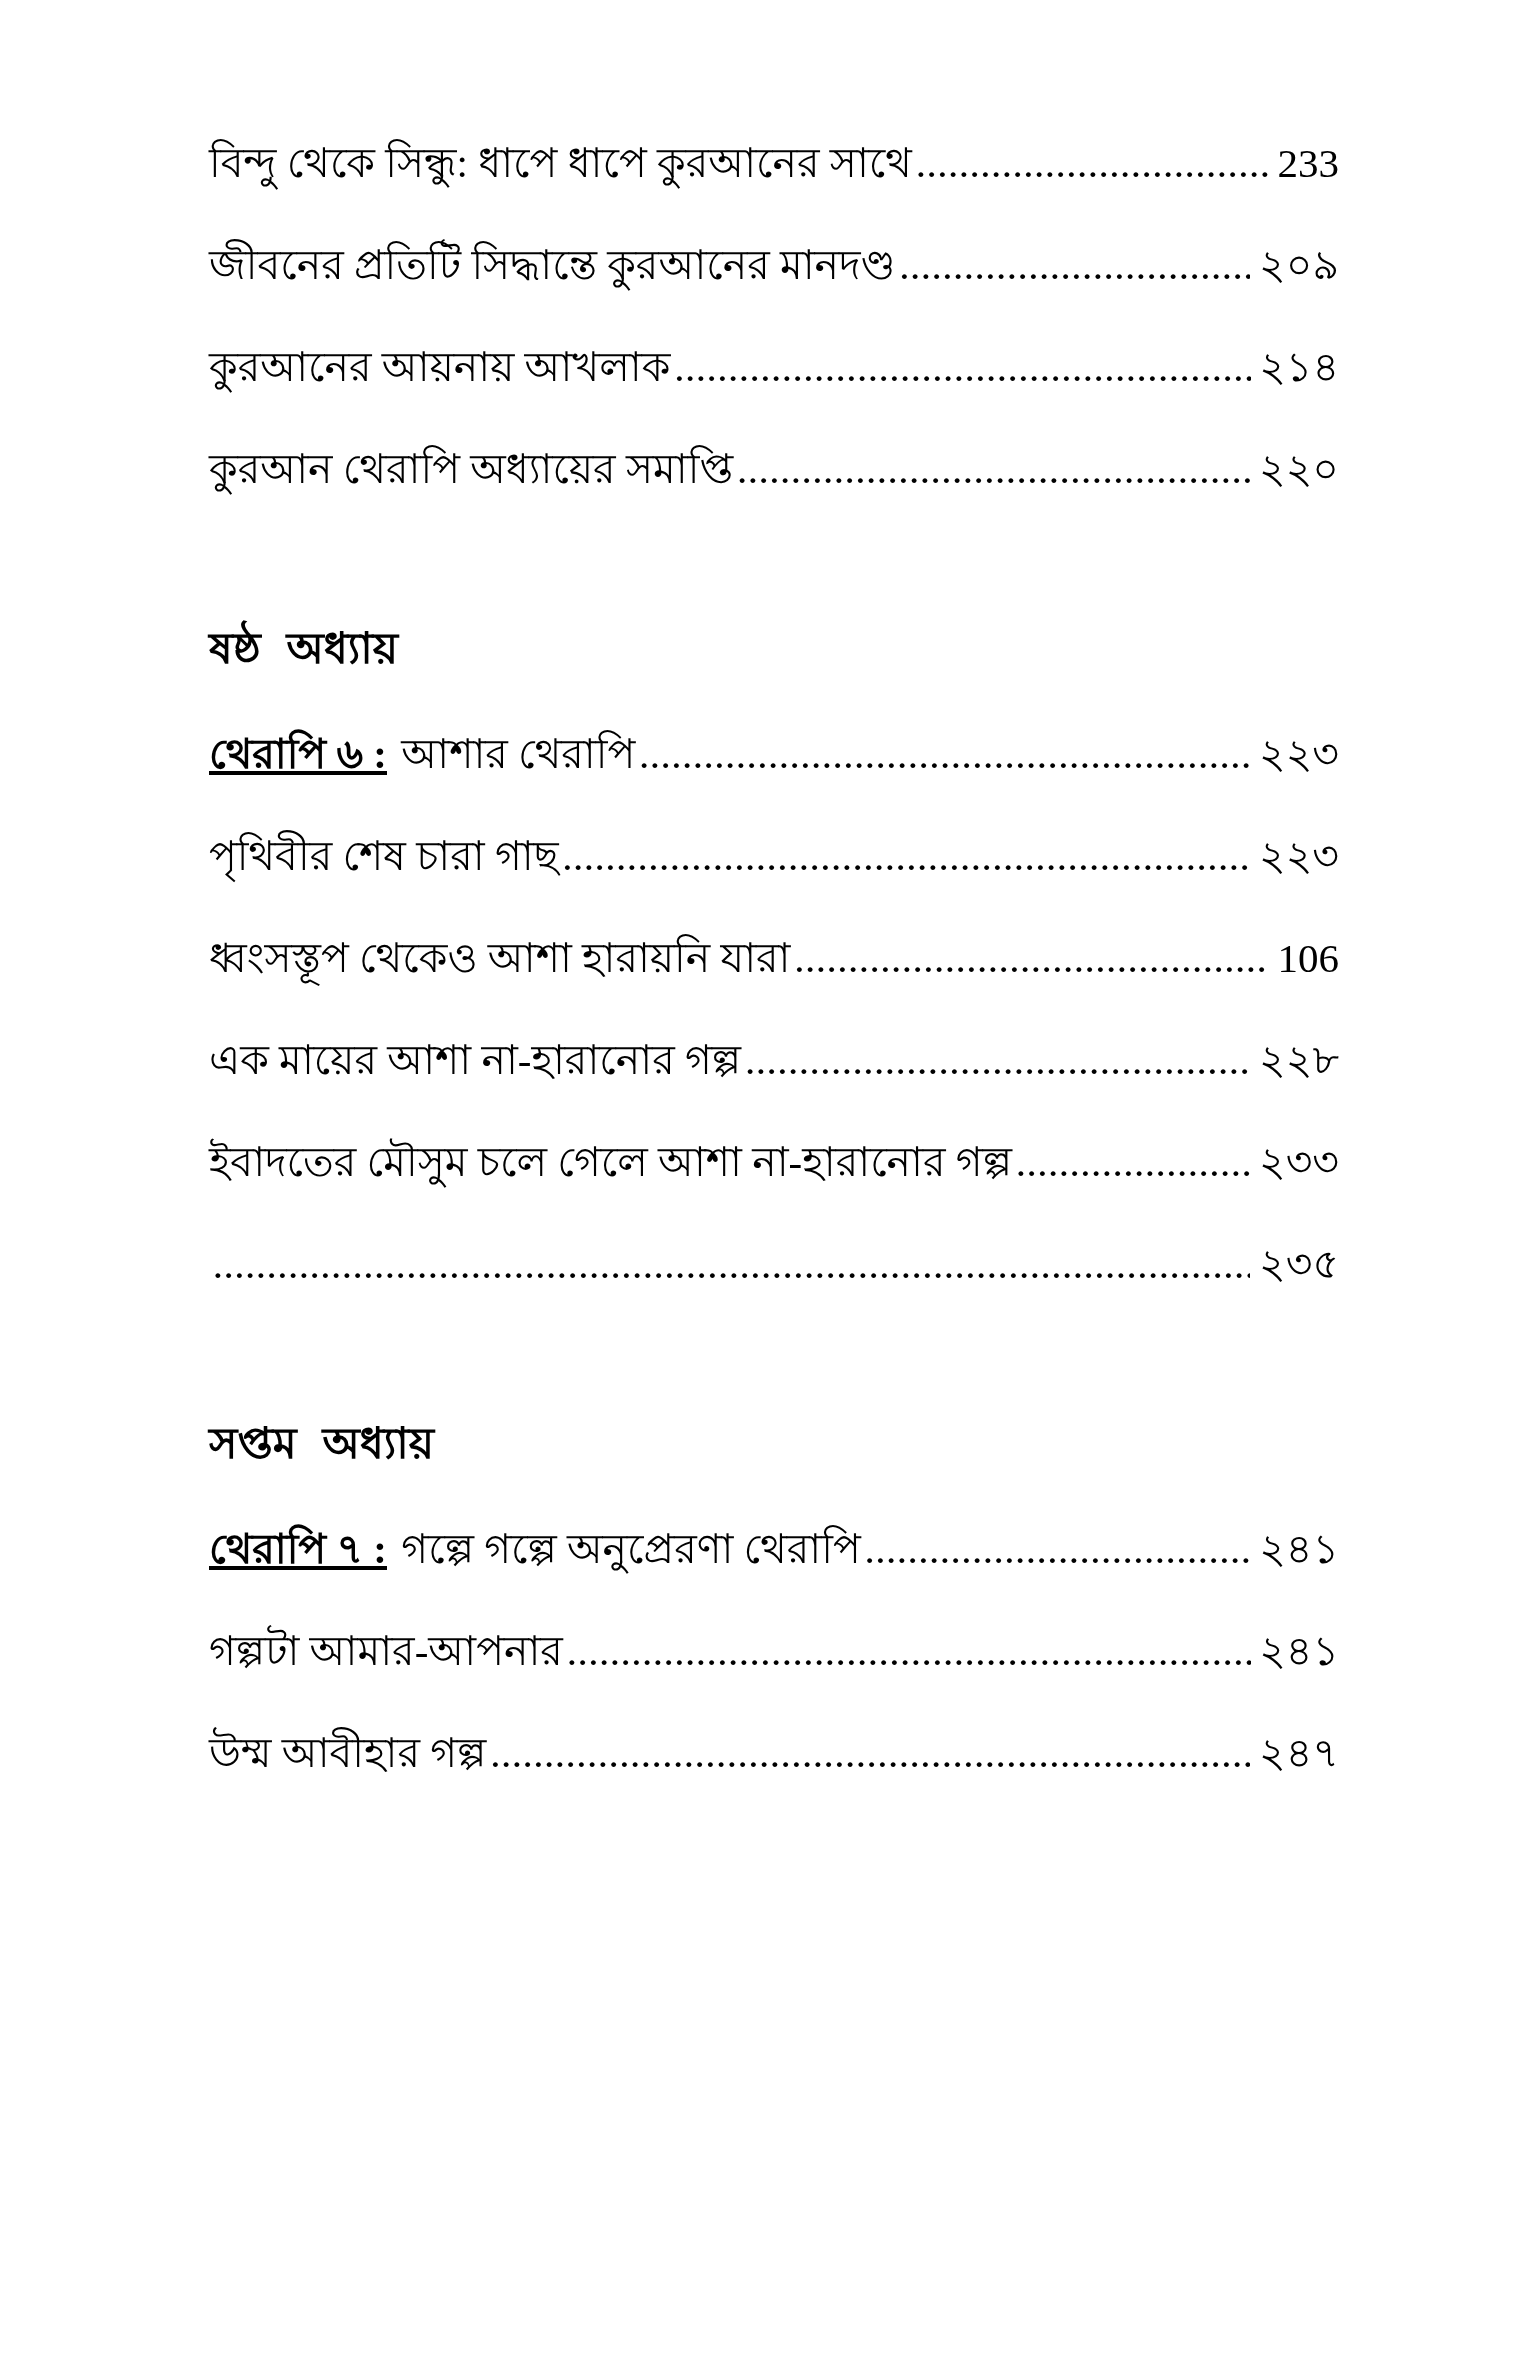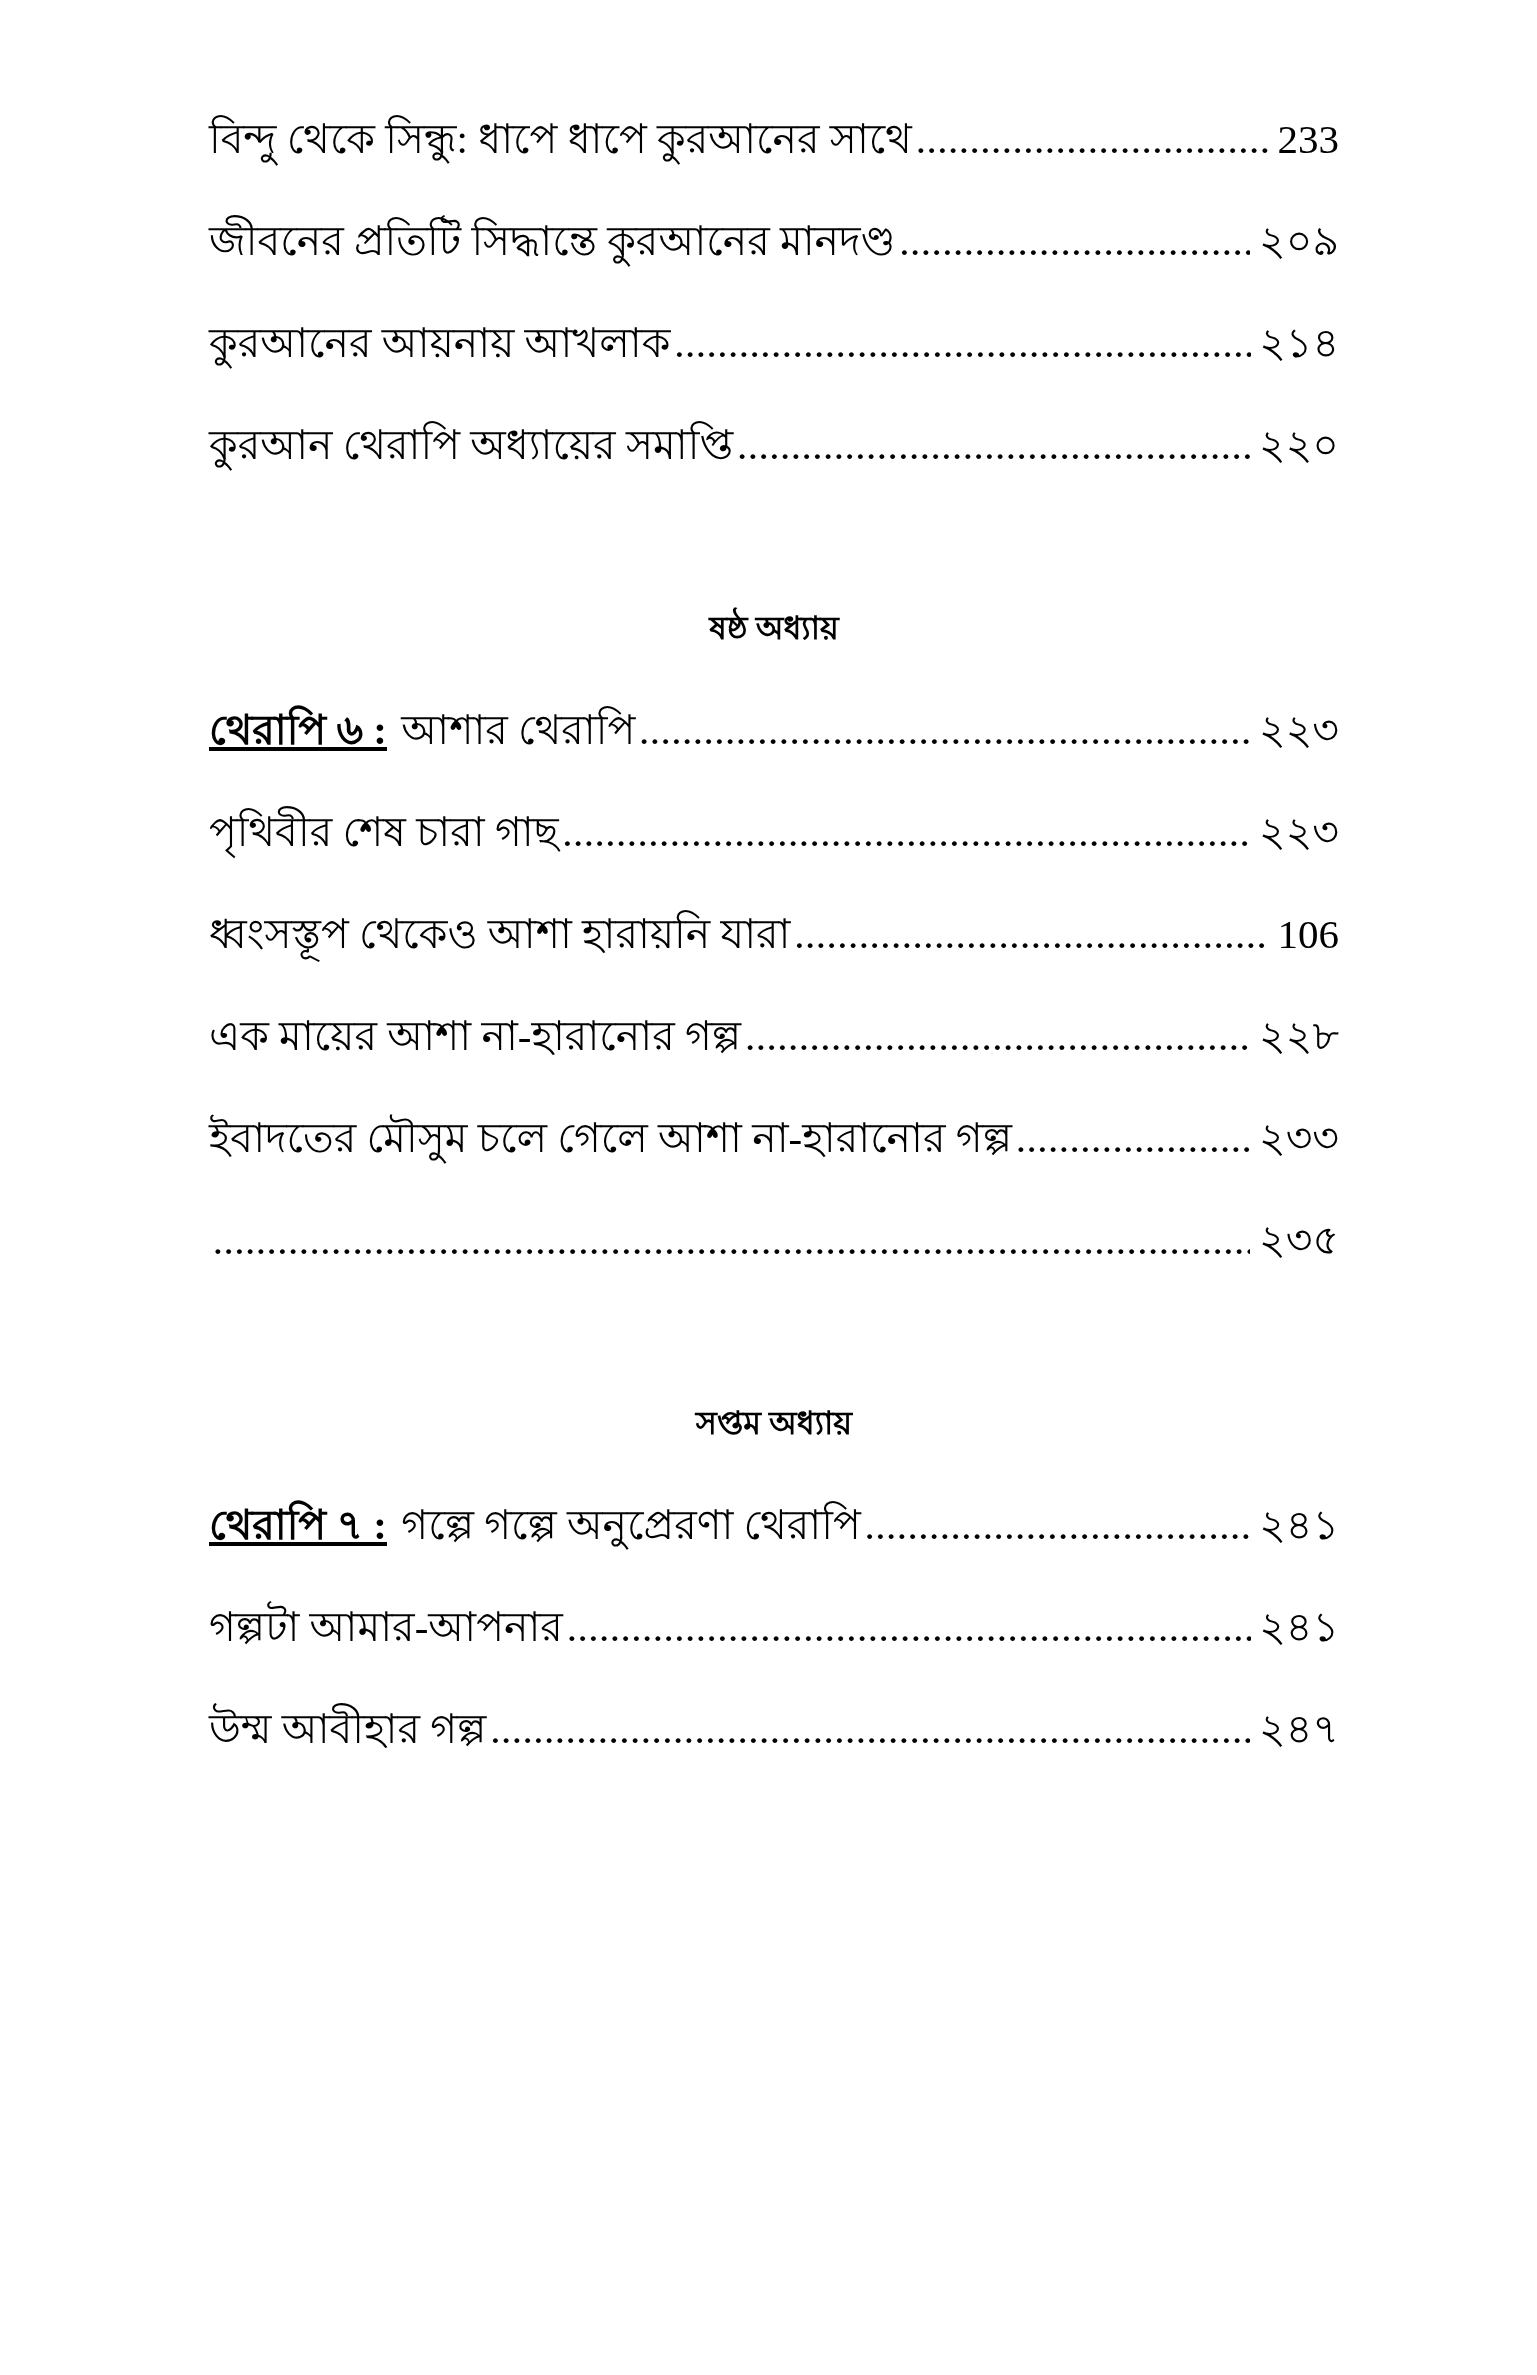--- a/index.html
+++ b/index.html
@@ -12,21 +12,21 @@
     height: 2376px;
     position: relative;
     font-family: "Liberation Serif", "DejaVu Serif", serif;
     color: #000000;
     overflow: hidden;
   }
   .toc-page {
     box-sizing: border-box;
     width: 1537px;
     height: 2376px;
-    padding-top: 88px;
+    padding-top: 112px;
     padding-left: 209px;
     padding-right: 198px; 
   }
   .toc-list { width: 100%; }
 
   .toc-row {
     display: flex;
     height: 102px;
     font-size: 41px;
   }
@@ -55,23 +55,24 @@
   }
   .page-num {
     white-space: nowrap;
     padding-left: 8.6px;
   }
 
   .chapter-row {
     height: 102px;
     line-height: 102px;
     margin-top: 81px;
-    text-align: center;
-    font-size: 32px;
+    text-align: left;
+    font-size: 43px;
     font-weight: bold;
+    font-family: Liberation Mono, monospace;
   }
 </style>
 </head>
 <body>
 
 <div class="toc-page">
   <div class="toc-list">
   <div class="toc-row">
 
     <span class="entry-title">বিন্দু থেকে সিন্ধু: ধাপে ধাপে কুরআনের সাথে</span>

